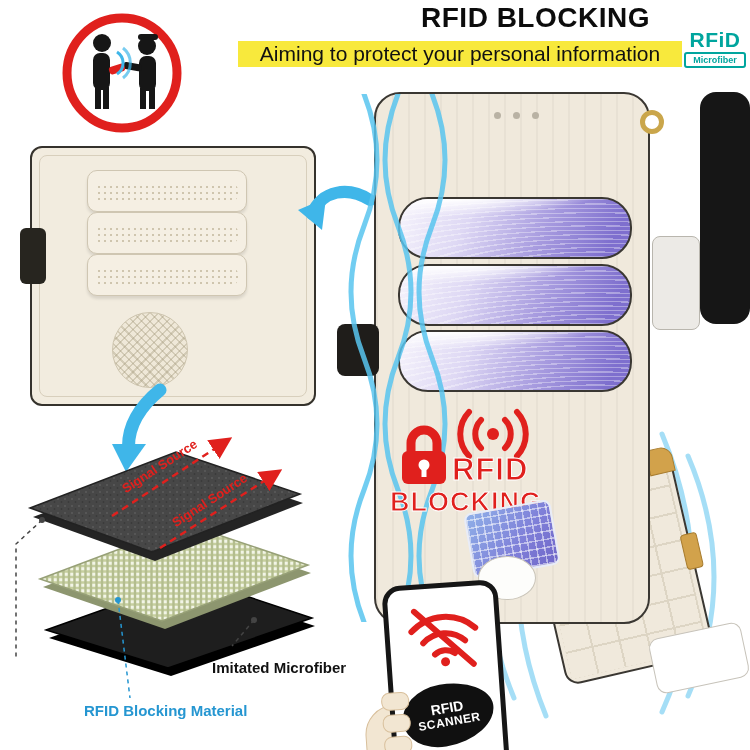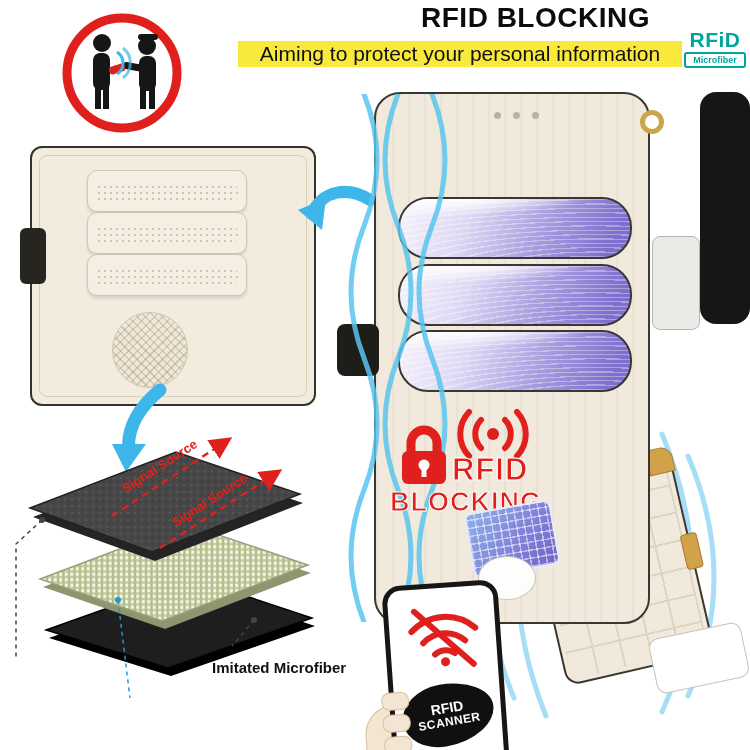--- a/index.html
+++ b/index.html
@@ -261,20 +261,21 @@
     <circle cx="42" cy="100" r="3" fill="#444"></circle>
     <path d="M118 180 L130 278" stroke="#2596d1" stroke-width="1.5" stroke-dasharray="4 4" fill="none"></path>
     <circle cx="118" cy="180" r="3" fill="#2596d1"></circle>
     <path d="M254 200 L232 226" stroke="#444" stroke-width="1.5" stroke-dasharray="4 4" fill="none"></path>
     <circle cx="254" cy="200" r="3" fill="#444"></circle>
     <line x1="112" y1="96" x2="228" y2="20" class="sigline" marker-end="url(#ah)"></line>
     <line x1="160" y1="128" x2="278" y2="52" class="sigline" marker-end="url(#ah)"></line>
     <text x="162" y="50" transform="rotate(-33 162 50)" text-anchor="middle" class="siglabel">Signal Source</text>
     <text x="212" y="84" transform="rotate(-33 212 84)" text-anchor="middle" class="siglabel">Signal Source</text>
   </svg>
+  <div class="lbl lbl-blocking">RFID Blocking Material</div>
   <div class="lbl lbl-micro">Imitated Microfiber</div>
 
   <div class="scan-phone">
     <div class="palm"></div>
     <div class="phone-body">
       <svg class="wifi-svg" width="84" height="74" viewBox="0 0 84 74">
         <path d="M10 30 a46 46 0 0 1 64 0" fill="none" stroke="#e0201d" stroke-width="6" stroke-linecap="round"></path>
         <path d="M21 42 a30 30 0 0 1 42 0" fill="none" stroke="#e0201d" stroke-width="6" stroke-linecap="round"></path>
         <path d="M32 54 a16 16 0 0 1 20 0" fill="none" stroke="#e0201d" stroke-width="6" stroke-linecap="round"></path>
         <circle cx="42" cy="62" r="4.5" fill="#e0201d"></circle>

